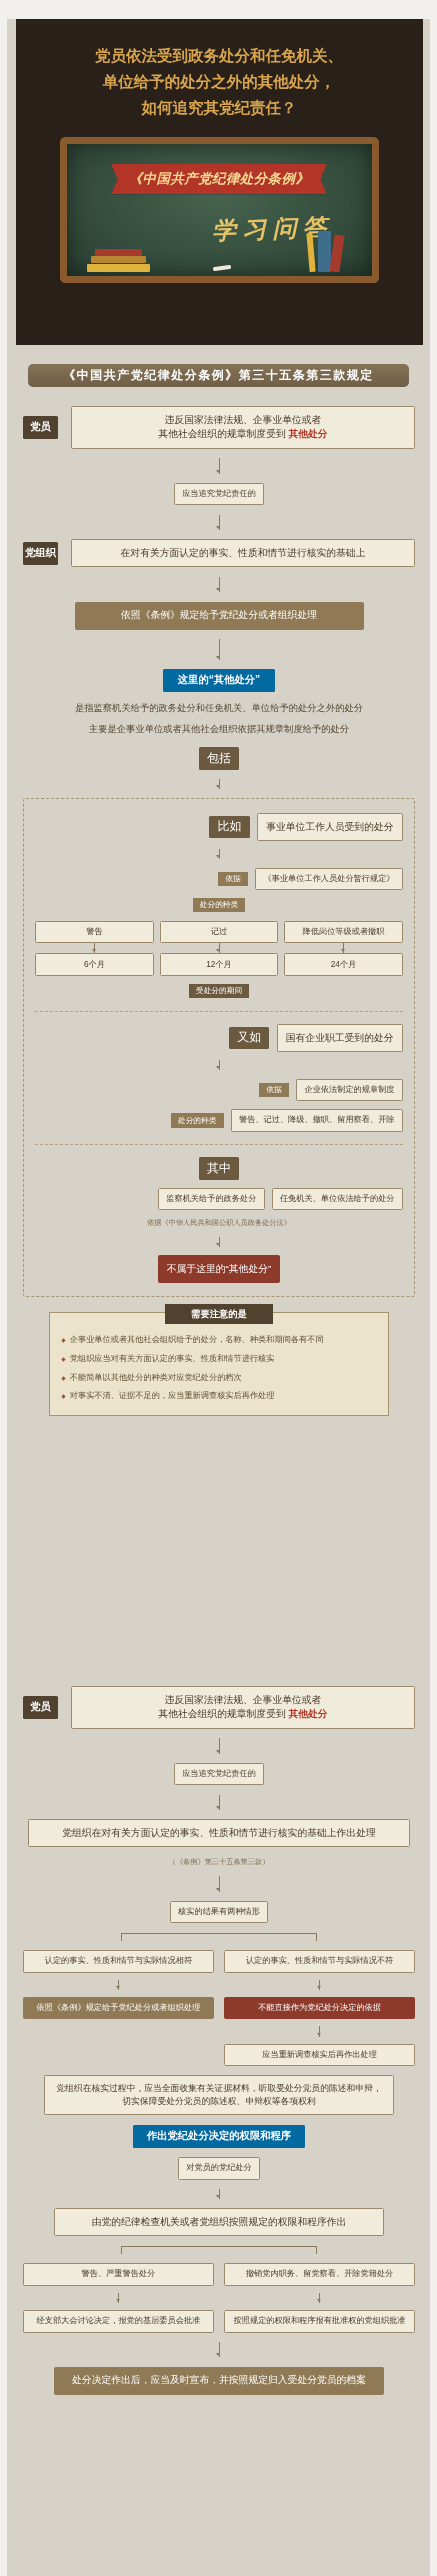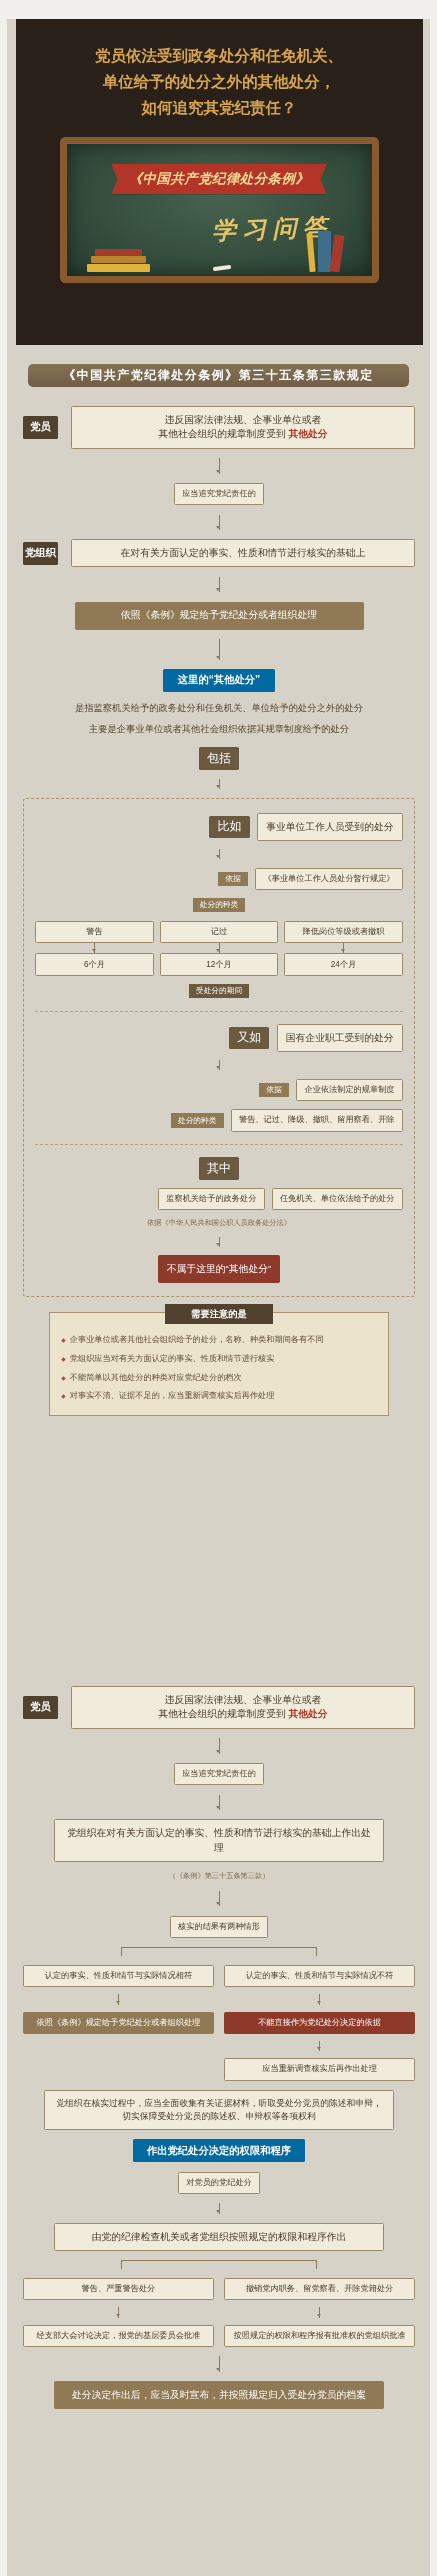--- a/index.html
+++ b/index.html
@@ -207,21 +207,21 @@
       <div class="actor">党员</div>
       <div class="box grow">
         <span>违反国家法律法规、企事业单位或者</span><br>
         <span>其他社会组织的规章制度受到</span>
         <span class="hl">其他处分</span>
       </div>
     </div>
     <div class="arr h30"></div>
     <div class="box small self-c">应当追究党纪责任的</div>
     <div class="arr h30"></div>
-    <div class="box self-c" style="width:330px">党组织在对有关方面认定的事实、性质和情节进行核实的基础上作出处理</div>
+    <div class="box self-c" style="width:382px">党组织在对有关方面认定的事实、性质和情节进行核实的基础上作出处理</div>
     <div class="smalltext">（《条例》第三十五条第三款）</div>
     <div class="arr h30"></div>
     <div class="box small self-c">核实的结果有两种情形</div>
     <div class="tee"></div>
     <div class="branch">
       <div class="bcol">
         <div class="box small">认定的事实、性质和情节与实际情况相符</div>
         <div class="arr h20"></div>
         <div class="box small fill-brown">依照《条例》规定给予党纪处分或者组织处理</div>
       </div>

